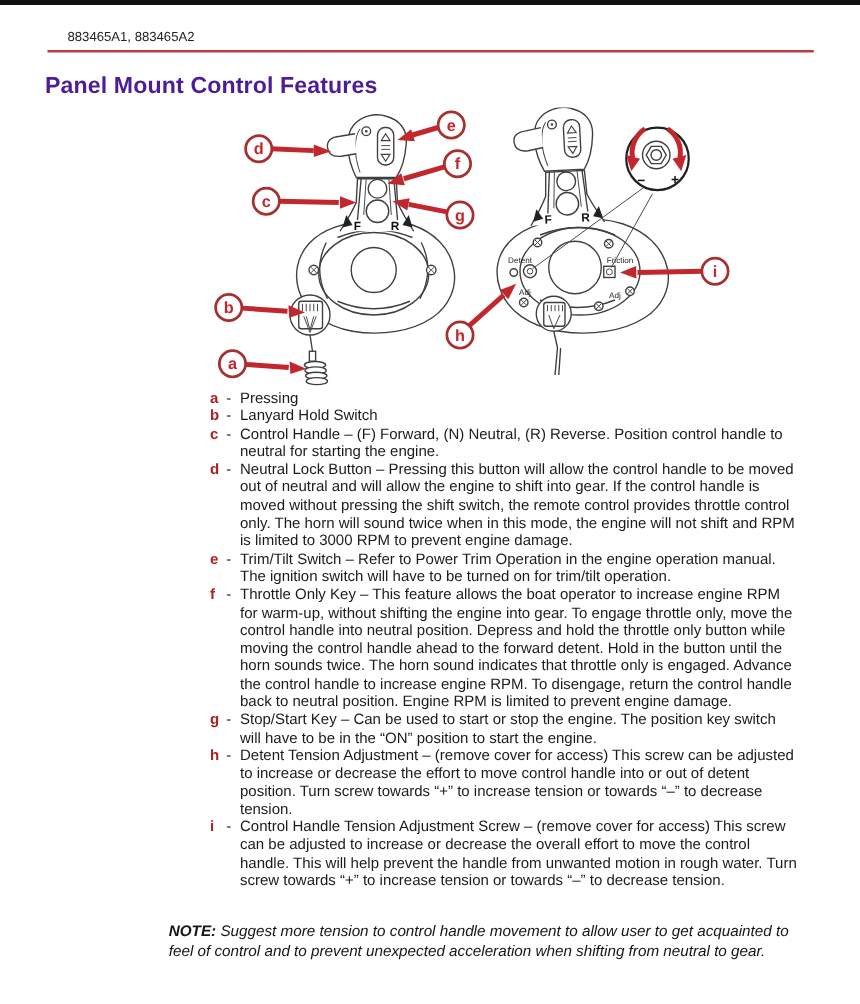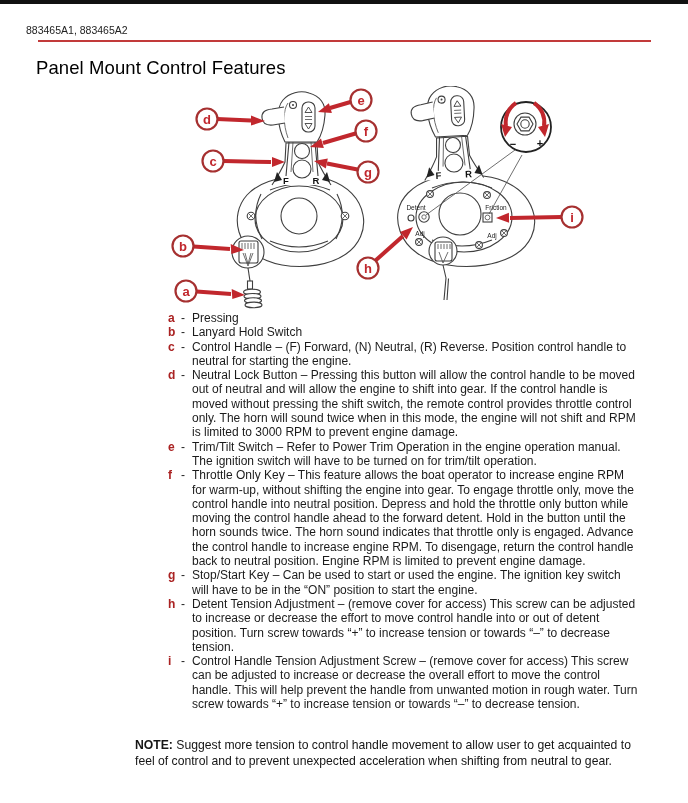--- a/index.html
+++ b/index.html
@@ -1,40 +1,40 @@
 <!DOCTYPE html>
 <html><head>
 <meta charset="utf-8">
 <style>
   html,body{margin:0;padding:0;}
   body{
     width:688px;height:803px;background:#ffffff;position:relative;
     font-family:"Liberation Sans", sans-serif;color:#1a1a1a;overflow:hidden;
   }
   .topbar{position:absolute;left:0;top:0;width:688px;height:4px;background:#111;}
-  .doc-codes{position:absolute;left:26px;top:24px;font-size:10.5px;color:#222;}
+  .doc-codes{position:absolute;left:54px;top:24px;font-size:10.5px;color:#222;}
   .red-rule{position:absolute;left:38px;top:40px;width:613px;height:1.5px;background:#c23a3a;}
-  .page-title{position:absolute;left:36px;top:45px;font-size:18.5px;font-weight:normal;color:#000000;letter-spacing:0.1px;}
+  .page-title{position:absolute;left:36px;top:45px;font-size:18.5px;font-weight:bold;color:#4c1d95;letter-spacing:0.1px;}
   .figure{position:absolute;left:158px;top:86px;width:468px;height:228px;}
   svg{font-family:"Liberation Sans", sans-serif;}
   .art{stroke:#3f3f3f;fill:none;stroke-width:1.1;}
   .artw{stroke:#3f3f3f;fill:#ffffff;stroke-width:1.1;}
   .artthin{stroke:#4a4a4a;fill:none;stroke-width:0.8;}
   .callout-circle{fill:#ffffff;stroke:#a63030;stroke-width:2.2;}
   .callout-letter{fill:#c1272d;font-weight:bold;font-size:13px;text-anchor:middle;}
   .arrow-line{stroke:#c1272d;stroke-width:4;fill:none;}
   .arrow-head{fill:#c1272d;stroke:none;}
   .fr-label{font-size:9.5px;font-weight:bold;fill:#111;text-anchor:middle;}
   .tiny-label{font-size:6.5px;fill:#222;text-anchor:middle;}
   .sign-label{font-size:11px;font-weight:bold;fill:#111;text-anchor:middle;}
   .legend{position:absolute;left:168px;top:311px;width:470px;font-size:12px;line-height:14.3px;color:#1b1b1b;}
   .legend-item{display:grid;grid-template-columns:13px 11px 1fr;}
   .legend-letter{color:#aa2222;font-weight:bold;}
   .legend-dash{color:#1b1b1b;}
-  .note{position:absolute;left:135px;top:738px;width:508px;font-size:12.2px;line-height:15.5px;color:#151515;}
+  .note{position:absolute;left:135px;top:738px;width:508px;font-size:12.2px;line-height:15.5px;font-style:italic;color:#151515;}
   .note-label{font-weight:bold;}
 </style>
 </head>
 <body>
 
 <div class="topbar"></div>
 <div class="doc-codes">883465A1, 883465A2</div>
 <div class="red-rule"></div>
 <h1 class="page-title">Panel Mount Control Features</h1>
 
@@ -250,21 +250,21 @@
     <span class="legend-text">Trim/Tilt Switch – Refer to Power Trim Operation in the engine operation manual. The ignition switch will have to be turned on for trim/tilt operation.</span>
   </div>
   <div class="legend-item">
     <span class="legend-letter">f</span>
     <span class="legend-dash">-</span>
     <span class="legend-text">Throttle Only Key – This feature allows the boat operator to increase engine RPM for warm-up, without shifting the engine into gear. To engage throttle only, move the control handle into neutral position. Depress and hold the throttle only button while moving the control handle ahead to the forward detent. Hold in the button until the horn sounds twice. The horn sound indicates that throttle only is engaged. Advance the control handle to increase engine RPM. To disengage, return the control handle back to neutral position. Engine RPM is limited to prevent engine damage.</span>
   </div>
   <div class="legend-item">
     <span class="legend-letter">g</span>
     <span class="legend-dash">-</span>
-    <span class="legend-text">Stop/Start Key – Can be used to start or used the engine. The ignition key switch will have to be in the “ON” position to start the engine.</span>
+    <span class="legend-text">Stop/Start Key – Can be used to start or stop the engine. The position key switch will have to be in the “ON” position to start the engine.</span>
   </div>
   <div class="legend-item">
     <span class="legend-letter">h</span>
     <span class="legend-dash">-</span>
     <span class="legend-text">Detent Tension Adjustment – (remove cover for access) This screw can be adjusted to increase or decrease the effort to move control handle into or out of detent position. Turn screw towards “+” to increase tension or towards “–” to decrease tension.</span>
   </div>
   <div class="legend-item">
     <span class="legend-letter">i</span>
     <span class="legend-dash">-</span>
     <span class="legend-text">Control Handle Tension Adjustment Screw – (remove cover for access) This screw can be adjusted to increase or decrease the overall effort to move the control handle. This will help prevent the handle from unwanted motion in rough water. Turn screw towards “+” to increase tension or towards “–” to decrease tension.</span>

